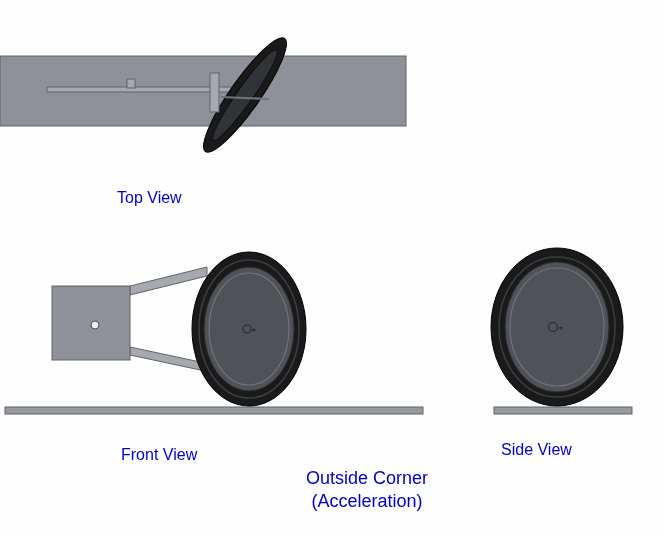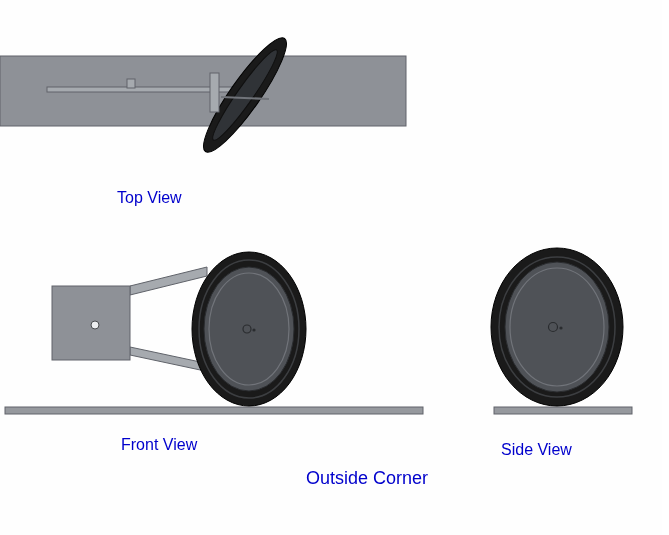--- a/index.html
+++ b/index.html
@@ -89,21 +89,22 @@
       <ellipse class="tire-ring" cx="557" cy="327" rx="58" ry="70"></ellipse>
       <ellipse class="hub" cx="557" cy="327" rx="52" ry="65"></ellipse>
       <ellipse class="hub-ring" cx="557" cy="327" rx="47" ry="59"></ellipse>
       <circle class="center-mark" cx="553" cy="327" r="4.5"></circle>
       <circle class="center-dot" cx="561" cy="328" r="1.6"></circle>
     </g>
   </svg>
 
   <div class="view-label" style="left:117px; top:189px;">Top View</div>
 
-  <div class="view-label" style="left:121px; top:436px;">Front View</div>
+  <div class="view-label" style="left:121px; top:446px;">Front View</div>
 
   <div class="view-label" style="left:501px; top:441px;">Side View</div>
 
   <div class="caption">
     <div>Outside Corner</div>
+    <div>(Acceleration)</div>
   </div>
 
 </div>
 
 </body></html>

